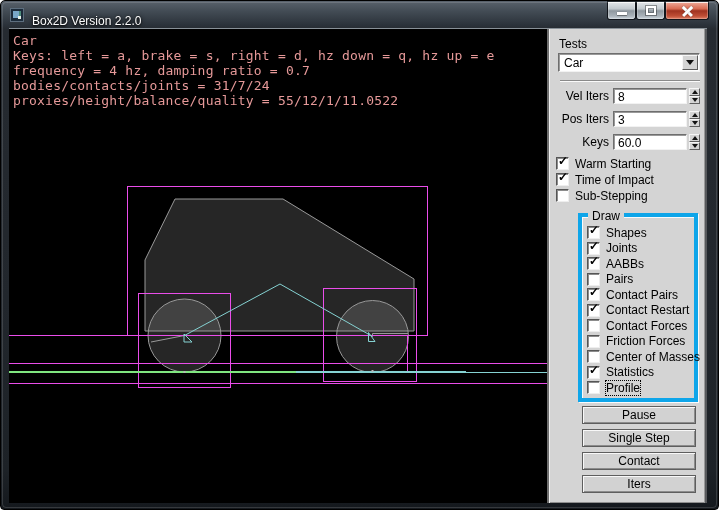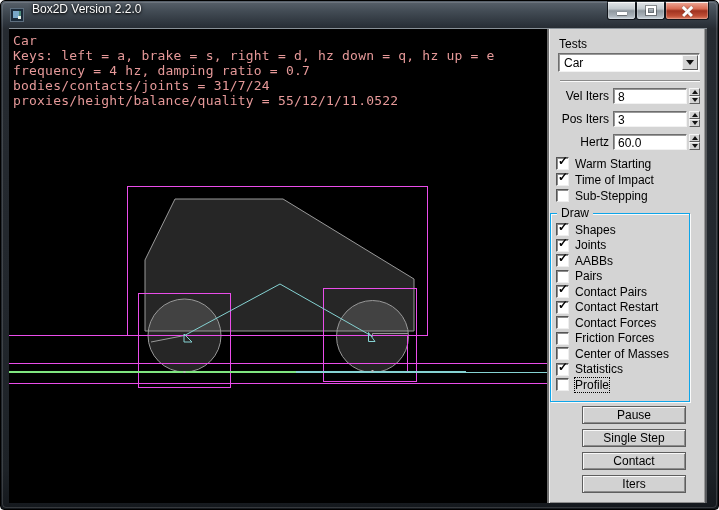--- a/index.html
+++ b/index.html
@@ -10,21 +10,21 @@
     background:linear-gradient(180deg,#59626c 0px,#434c55 10px,#2b323a 24px,#262b31 28px,#22272d 300px,#1d2227 470px,#14181d 510px);
     font-family:"Liberation Sans",sans-serif;
   }
   .window::after{content:"";position:absolute;inset:1px;border:1px solid rgba(255,255,255,.14);border-radius:4px;pointer-events:none;}
   
   .titlebar{position:absolute;left:0;top:0;right:0;height:28px;}
   .title-icon{position:absolute;left:9px;top:7px;width:14px;height:14px;background:#1c2b3a;border:1px solid #5d6e7e;}
   .title-icon .pane{position:absolute;left:2px;top:2px;width:6px;height:7px;background:#79a8c9;}
   .title-icon .dot{position:absolute;right:2px;bottom:2px;width:3px;height:3px;background:#e8f2ea;}
   .title-icon .bar{position:absolute;right:2px;top:2px;width:2px;height:5px;background:#4a8a7a;}
-  .title-text{position:absolute;left:31px;top:1px;font-size:12px;color:#fdfdfd;text-shadow:0 0 4px rgba(0,0,0,.9),0 1px 2px rgba(0,0,0,.9);white-space:nowrap;}
+  .title-text{position:absolute;left:31px;top:13px;font-size:12px;color:#fdfdfd;text-shadow:0 0 4px rgba(0,0,0,.9),0 1px 2px rgba(0,0,0,.9);white-space:nowrap;}
   .win-controls{position:absolute;top:0;right:9px;display:flex;}
   .win-btn{height:19px;border:1px solid #10141a;border-top-color:#2a3036;border-radius:0 0 3px 3px;
     box-shadow:inset 0 1px 0 rgba(255,255,255,.75),inset 1px 0 0 rgba(255,255,255,.25),inset -1px 0 0 rgba(255,255,255,.25),inset 0 -1px 0 rgba(255,255,255,.2);
     display:flex;align-items:center;justify-content:center;}
   .win-btn.minb,.win-btn.maxb{width:29px;background:linear-gradient(180deg,#e3e7ea 0%,#c2c9ce 40%,#8f989f 52%,#a9b2b9 82%,#cdd6dc 100%);}
   .win-btn.closeb{width:44px;background:linear-gradient(180deg,#efab9b 0%,#d96b52 40%,#a03320 52%,#bf4e36 82%,#e08166 100%);}
   .glyph-min{width:10px;height:3px;background:#fff;box-shadow:0 0 1px rgba(0,0,0,.6),0 1px 1px rgba(0,0,0,.35);margin-top:5px;}
   .glyph-max{width:10px;height:9px;border:2px solid #fff;box-shadow:0 0 0 1px rgba(0,0,0,.35),inset 0 0 0 1px rgba(0,0,0,.3);}
   .glyph-close{position:relative;width:13px;height:11px;}
   .glyph-close i{position:absolute;left:0;top:4.5px;width:13px;height:2.5px;background:#fff;box-shadow:0 0 1px rgba(0,0,0,.55);}
@@ -65,24 +65,24 @@
   .spinner{margin-left:2px;width:11px;height:16px;display:flex;flex-direction:column;}
   .spin-btn{flex:1;background:#d4d4d4;border:1px solid;border-color:#f6f6f6 #5e5e5e #5e5e5e #f6f6f6;display:flex;align-items:center;justify-content:center;padding:0;}
   .check-rows{position:absolute;}
   .sim-checks{left:7px;top:128px;}
   .check-row{display:flex;align-items:center;height:13px;margin-bottom:3px;}
   .draw-checks .check-row{margin-bottom:2.5px;}
   .checkbox{position:relative;width:13px;height:13px;background:#fff;border:1px solid;border-color:#555 #eee #eee #555;box-shadow:inset 1px 1px 0 rgba(0,0,0,.45);flex:none;}
   .checkmark{position:absolute;left:1px;top:-3px;font-size:12px;font-weight:bold;color:#000;line-height:13px;}
   .check-label{margin-left:6px;white-space:nowrap;font-size:12px;}
   .check-label.focused{outline:1px dotted #000;}
-  .groupbox{position:absolute;left:1px;top:184px;width:140px;height:189px;border:1px solid #0ea5e9;box-shadow:inset 1px 1px 0 #fafafa,1px 1px 0 #fafafa;}
+  .groupbox{position:absolute;left:29px;top:184px;width:120px;height:189px;border:4px solid #0ea5e9;box-shadow:inset 1px 1px 0 #fafafa,1px 1px 0 #fafafa;}
   .groupbox-label{position:absolute;left:6px;top:-8px;background:var(--c-panel_bg);padding:0 4px;font-size:12px;}
   .draw-checks{left:5px;top:9px;}
-  .action-buttons{position:absolute;left:33px;top:377px;width:104px;display:flex;flex-direction:column;gap:5px;}
+  .action-buttons{position:absolute;left:33px;top:377px;width:114px;display:flex;flex-direction:column;gap:5px;}
   .glui-button{height:18px;background:#d2d2d2;border:1px solid #5e5e5e;
     box-shadow:inset 1px 1px 0 #f8f8f8,inset -1px -1px 0 #8c8c8c;
     font-size:12px;text-align:center;line-height:16px;font-family:"Liberation Sans",sans-serif;}
 </style>
 </head>
 <body>
 
 <div class="window">
 
   <div class="titlebar">
@@ -170,21 +170,21 @@
           <div class="spinner">
             <div class="spin-btn">
               <div class="tri-up-s"></div>
             </div>
             <div class="spin-btn">
               <div class="tri-down-s"></div>
             </div>
           </div>
         </div>
         <div class="spin-row">
-          <span class="spin-label">Hertz</span>
+          <span class="spin-label">Keys</span>
           <div class="spin-field sunken">60.0</div>
           <div class="spinner">
             <div class="spin-btn">
               <div class="tri-up-s"></div>
             </div>
             <div class="spin-btn">
               <div class="tri-down-s"></div>
             </div>
           </div>
         </div>

